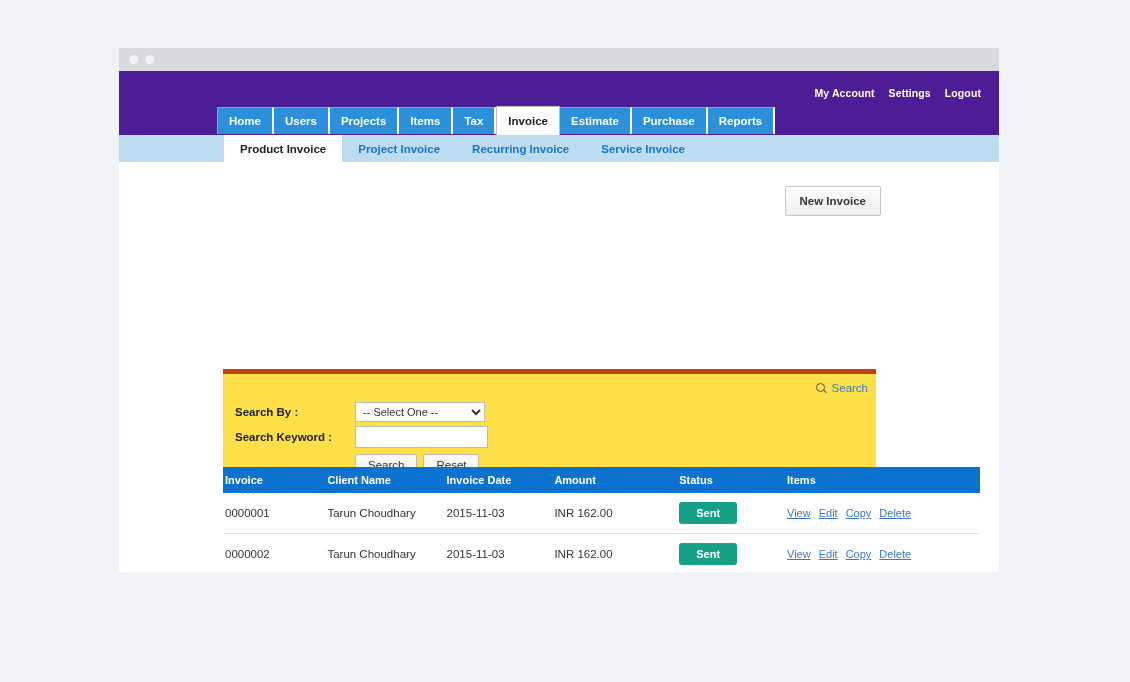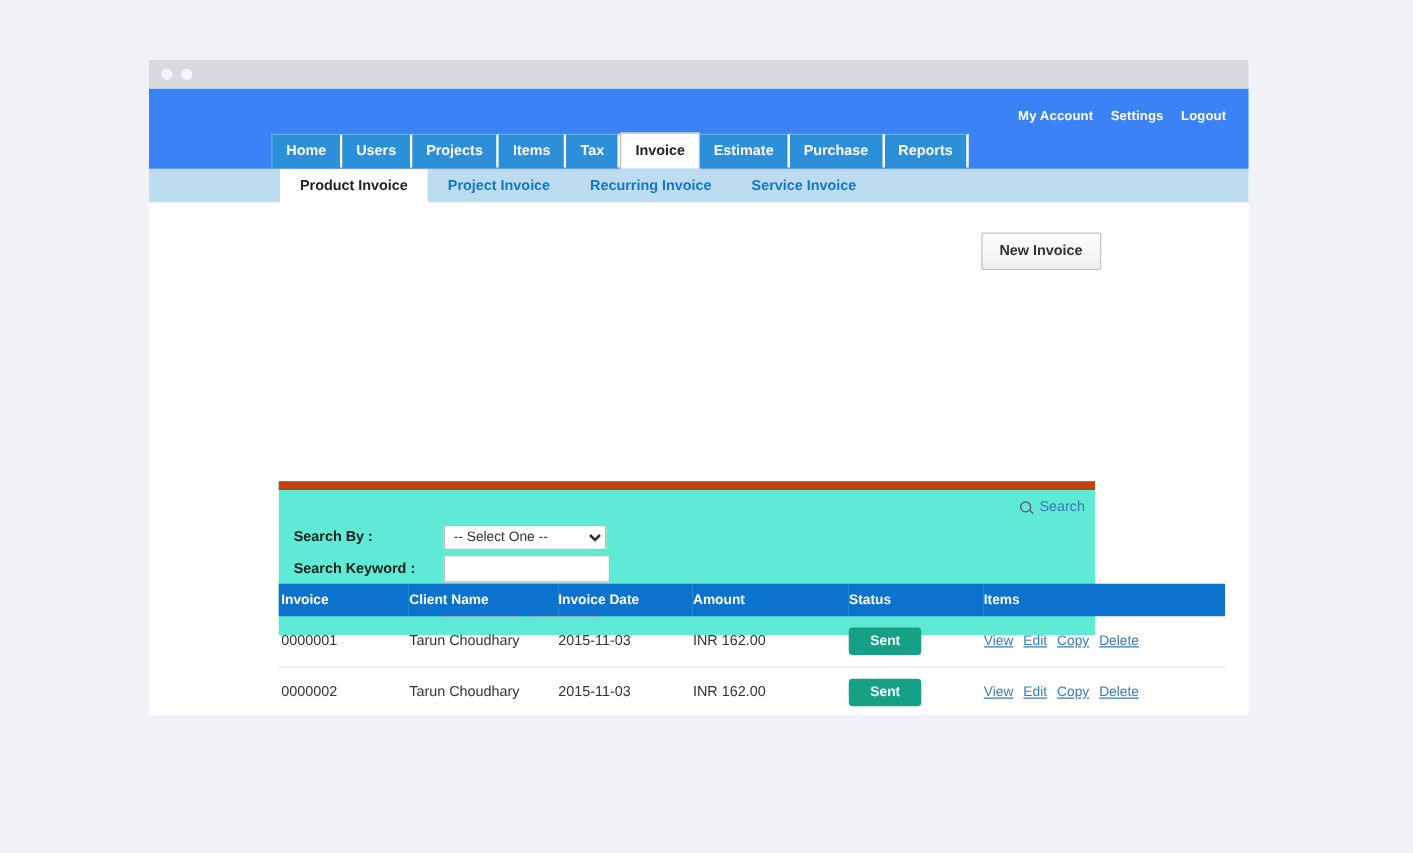--- a/index.html
+++ b/index.html
@@ -35,21 +35,21 @@
   .chrome-dot {
     width: 9px;
     height: 9px;
     border-radius: 50%;
     background: #f4f5f7;
     margin-right: 7px;
   }
 
   
   #top-banner {
-    background: #3b82f6;
+    background: #4c1d95;
     height: 64px;
     position: relative;
   }
   #account-links {
     position: absolute;
     right: 18px;
     top: 16px;
     display: flex;
     gap: 14px;
   }
@@ -146,24 +146,24 @@
     font-weight: normal;
     color: #1a1a1a;
     margin: 0;
     letter-spacing: -0.2px;
   }
 
   
   #search-panel {
     position: absolute;
     left: 104px;
-    top: 223px;
+    top: 207px;
     width: 653px;
-    background: #5eead4;
-    border-top: 7px solid #c2410c;
+    background: #fde047;
+    border-top: 5px solid #c2410c;
     box-sizing: border-box;
     padding: 10px 0 14px 0;
   }
   #search-toggle {
     position: absolute;
     right: 8px;
     top: 8px;
     display: flex;
     align-items: center;
     gap: 5px;

